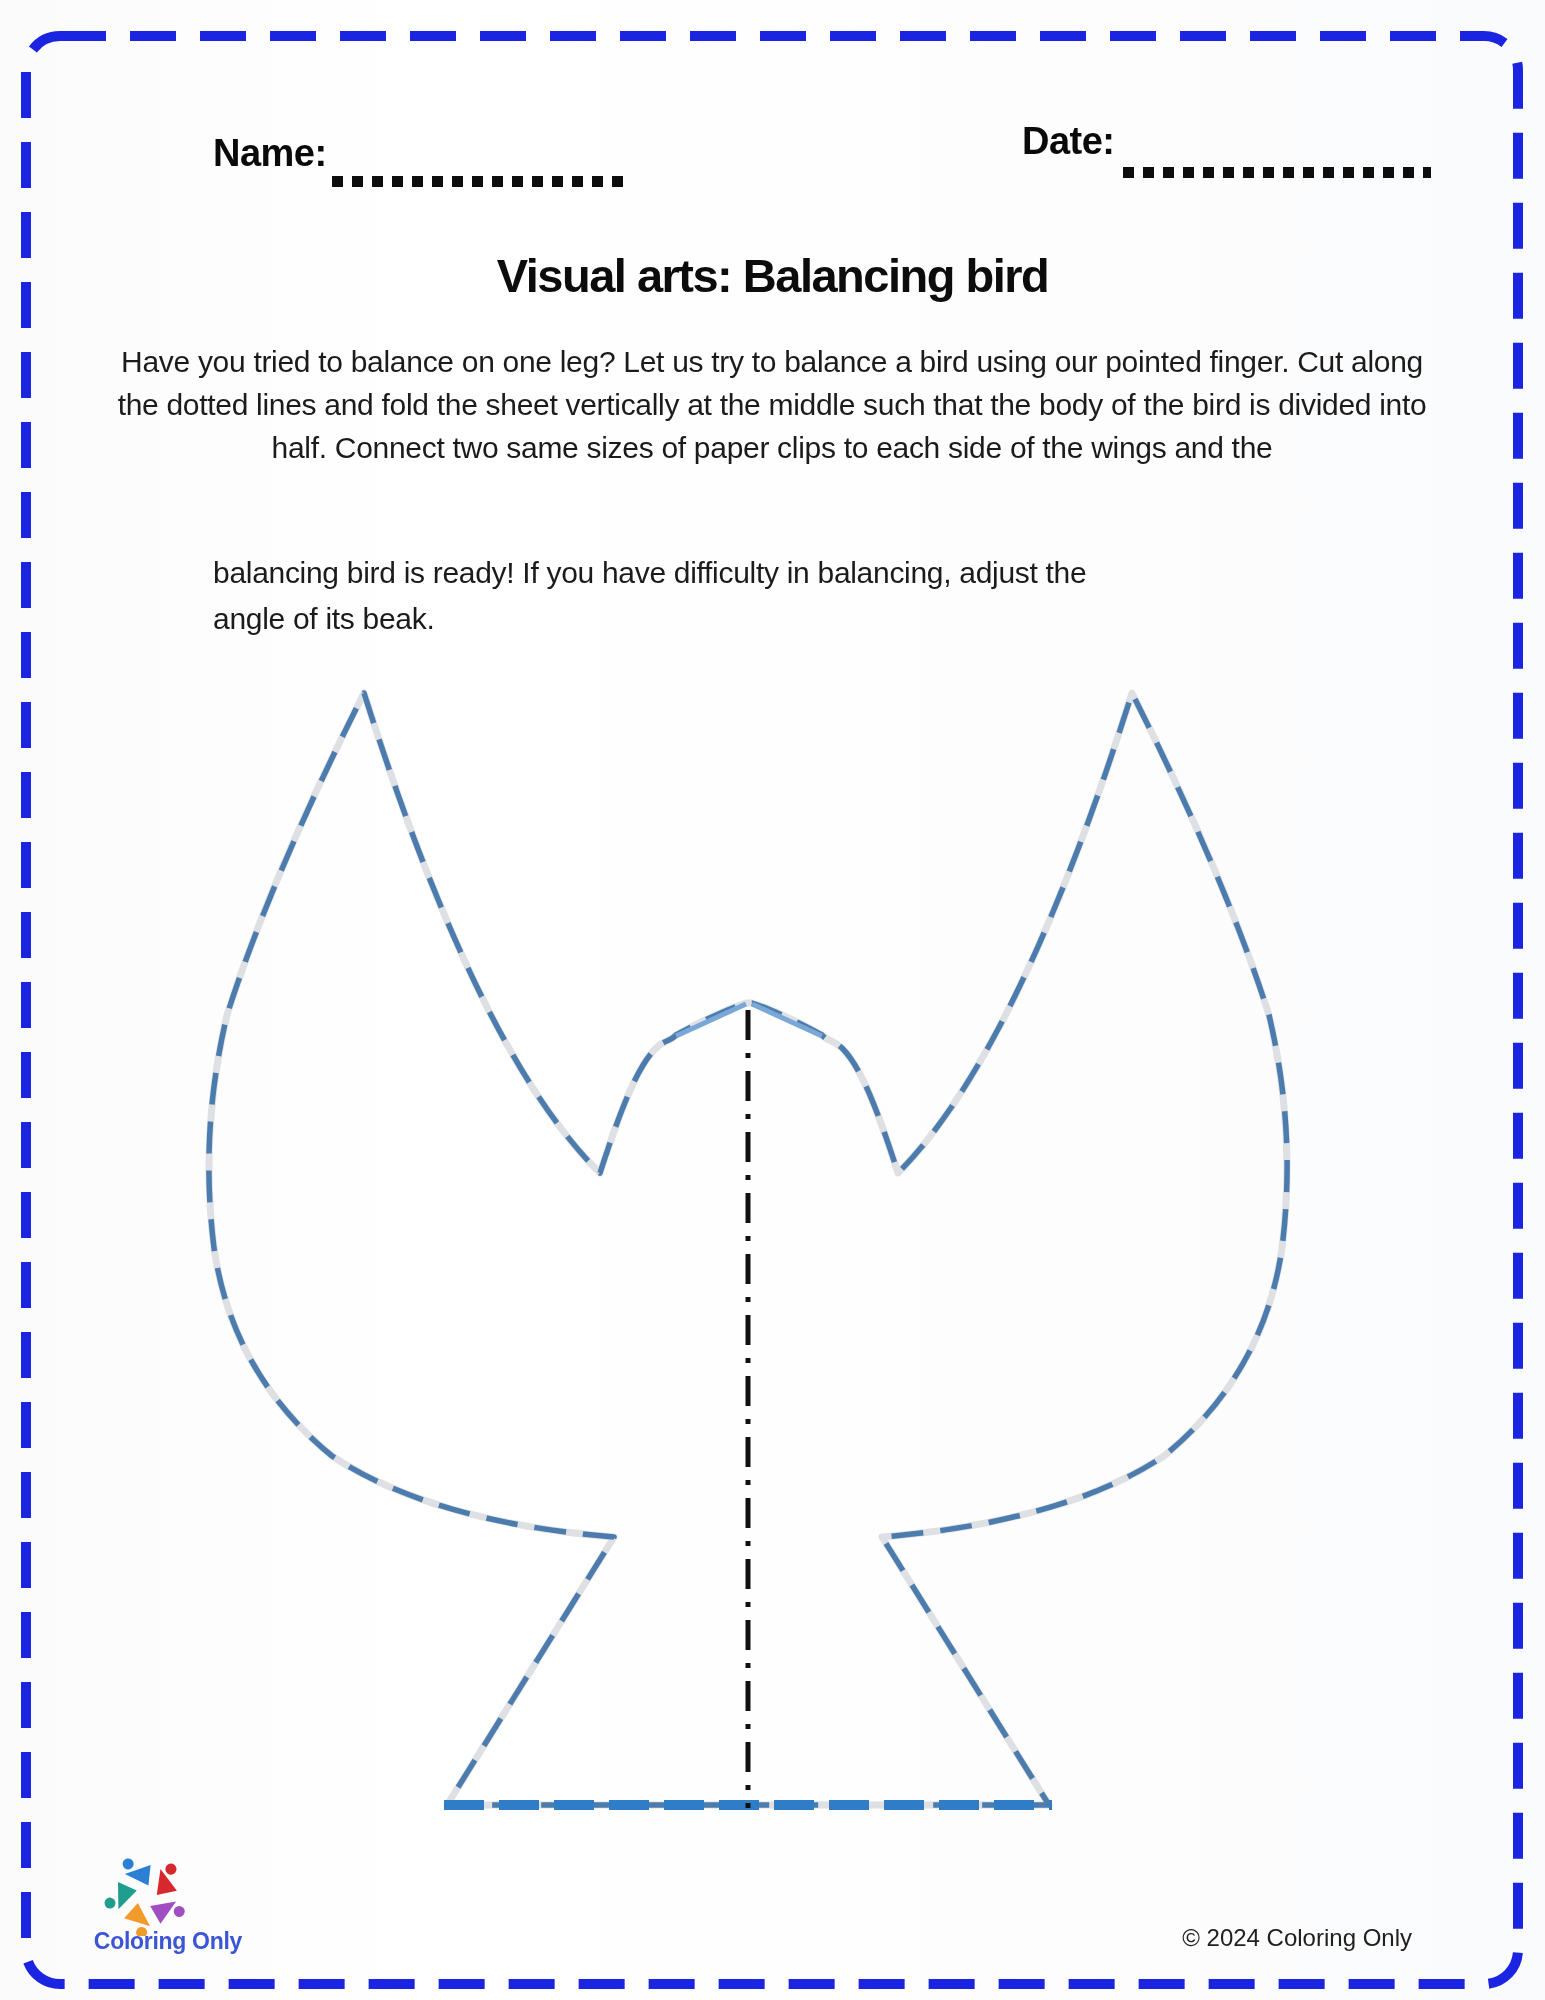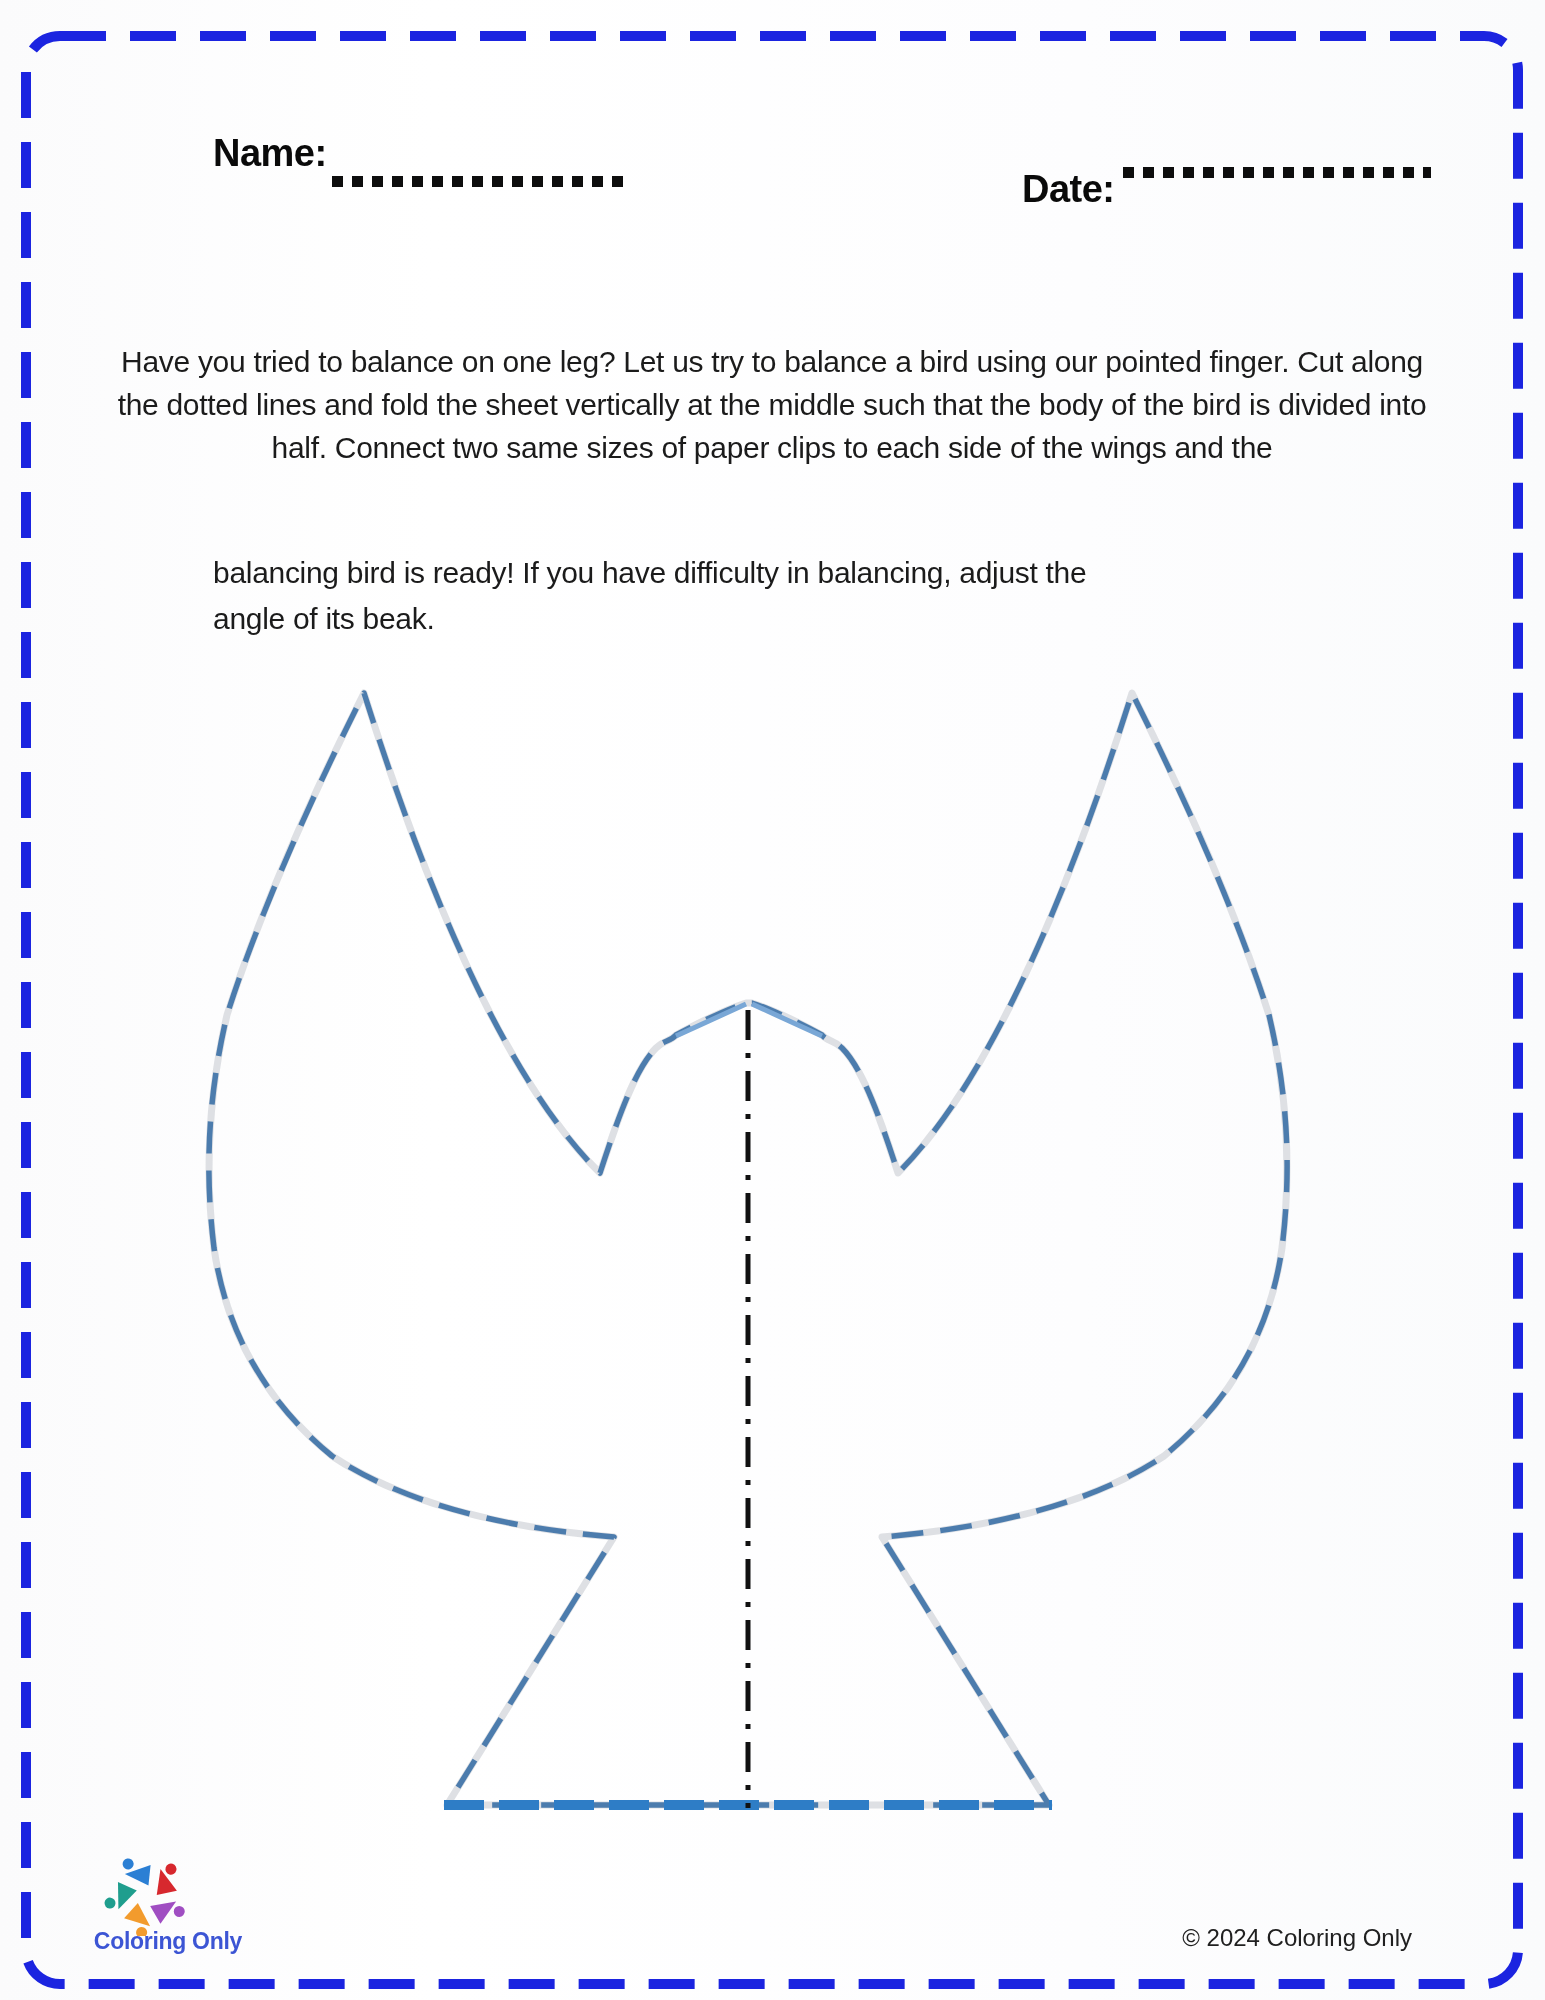--- a/index.html
+++ b/index.html
@@ -8,21 +8,21 @@
     width:1545px;height:2000px;
     margin:0 auto;
     background:linear-gradient(90deg,#fbfbfc 0%,#ffffff 28%,#fdfdfe 70%,#fafbfc 100%);
     font-family:"Liberation Sans", sans-serif;
     color:#111;
     overflow:hidden;
   }
   .border-svg,.figure-svg{position:absolute;left:0;top:0;width:1545px;height:2000px;}
   .label{position:absolute;font-weight:bold;font-size:38px;letter-spacing:-0.5px;color:#0a0a0a;}
   .name-label{left:213px;top:132px;}
-  .date-label{left:1022px;top:120px;margin-top:48px;}
+  .date-label{left:1022px;top:120px;}
   .dotline{position:absolute;height:11px;
     background:repeating-linear-gradient(90deg,#0d0d0d 0 11px,transparent 11px 20px);}
   .name-line{left:332px;top:176px;width:296px;}
   .date-line{left:1123px;top:167px;width:308px;}
   .title{
     position:absolute;left:0;top:248px;width:1545px;
     text-align:center;font-size:47px;font-weight:800;letter-spacing:-1.5px;color:#0c0c0c;
   }
   .para{font-size:30px;line-height:43px;letter-spacing:-0.3px;color:#1b1b1b;}
   .para1{position:absolute;left:102px;top:340px;width:1340px;text-align:center;}
@@ -42,20 +42,21 @@
 
   <svg class="border-svg" viewBox="0 0 1545 2000" aria-hidden="true">
     <rect x="26" y="36" width="1492" height="1948" rx="34" ry="34" fill="none" stroke-width="10" stroke-dasharray="46 24" stroke="#1b24e0"></rect>
   </svg>
 
   <div class="label name-label">Name:</div>
   <div class="dotline name-line"></div>
   <div class="label date-label">Date:</div>
   <div class="dotline date-line"></div>
 
+  <div class="title">Visual arts: Balancing bird</div>
 
   <div class="para para1">Have you tried to balance on one leg? Let us try to balance a bird using our pointed finger. Cut along the dotted lines and fold the sheet vertically at the middle such that the body of the bird is divided into half. Connect two same sizes of paper clips to each side of the wings and the</div>
   <div class="para para2">balancing bird is ready! If you have difficulty in balancing, adjust the angle of its beak.</div>
 
   <svg class="figure-svg" viewBox="0 0 1545 2000" aria-hidden="true">
 
     <path d="M364,693
              C420,870 500,1075 600,1173
              C622,1105 638,1066 656,1048
              C664,1040 670,1042 676,1035

